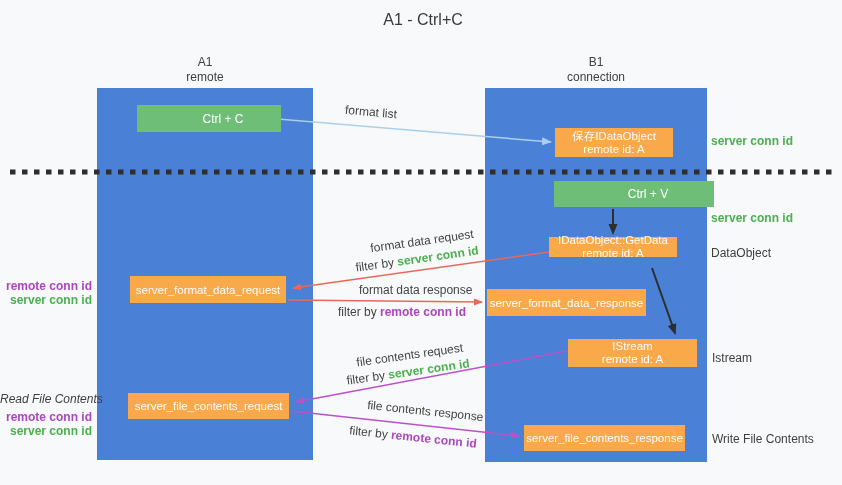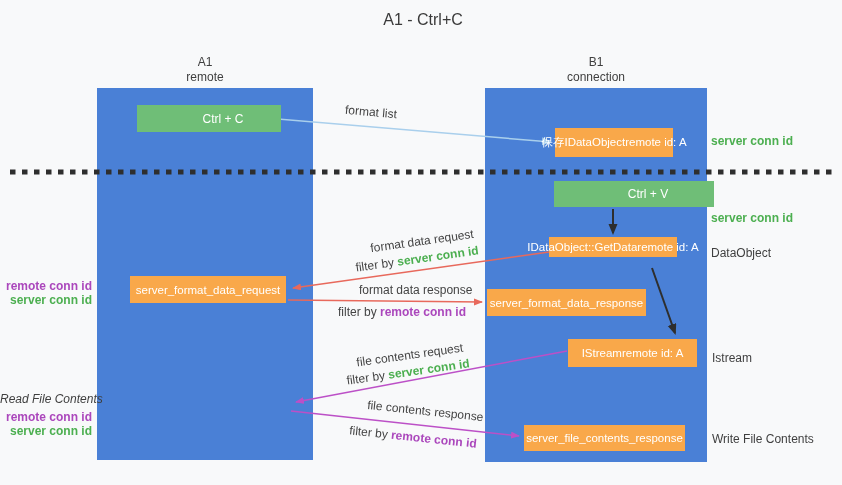--- a/index.html
+++ b/index.html
@@ -16,21 +16,21 @@
   .lane { position:absolute; background:#4A80D6; }
   .lane-header {
     position:absolute; text-align:center; font-size:12px;
     line-height:15px; color:#3F3F3F;
   }
   svg.overlay { position:absolute; left:0; top:0; pointer-events:none; }
   .node {
     position:absolute; display:flex; align-items:center; justify-content:center;
     color:#FFFFFF; font-size:12px; text-align:center; white-space:nowrap;
   }
-  .node.two { flex-direction:row; font-size:11.5px; line-height:13px; }
+  .node.two { flex-direction:column; font-size:11.5px; line-height:13px; }
   .green  { background:#6FBE77;padding-left:28px; }
   .orange { background:#F9A84A; }
   .elabel {
     position:absolute; font-size:12px; color:#444444;
     white-space:nowrap; text-align:center;
   }
   .kw-green  { color:#4CAF50; font-weight:bold; }
   .kw-purple { color:#AB47BC; font-weight:bold; }
   .side-label { position:absolute; font-size:12px; white-space:nowrap; }
   .side-label.bold-green  { color:#4CAF50; font-weight:bold; }
@@ -107,20 +107,21 @@
 
   <div class="node orange" style="left:130px; top:276px; width:156px; height:27px; font-size:11.5px;">server_format_data_request</div>
 
   <div class="node orange" style="left:487px; top:289px; width:159px; height:27px; font-size:11.5px;">server_format_data_response</div>
 
   <div class="node orange two" style="left:568px; top:339px; width:129px; height:28px;">
     <div>IStream</div>
     <div>remote id: A</div>
   </div>
 
+  <div class="node orange" style="left:128px; top:393px; width:161px; height:26px; font-size:11.5px;">server_file_contents_request</div>
 
   <div class="node orange" style="left:524px; top:425px; width:161px; height:26px; font-size:11.5px;">server_file_contents_response</div>
 
   <div class="elabel" style="left:345px; top:105px; transform:rotate(5deg);">format list</div>
 
   <div class="elabel" style="left:370px; top:234px; transform:rotate(-8deg);">format data request</div>
   <div class="elabel" style="left:355px; top:252px; transform:rotate(-8deg);">
     <span>filter by </span><span class="kw-green">server conn id</span>
   </div>
 

